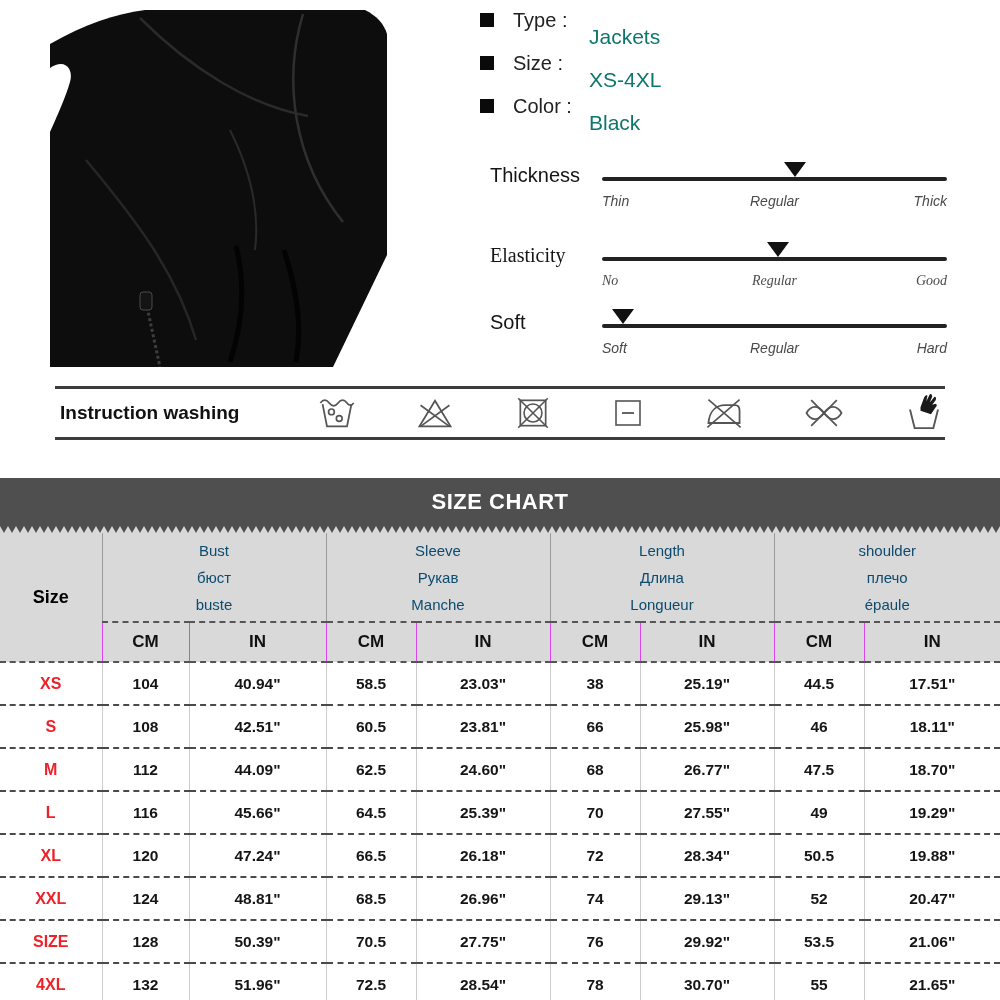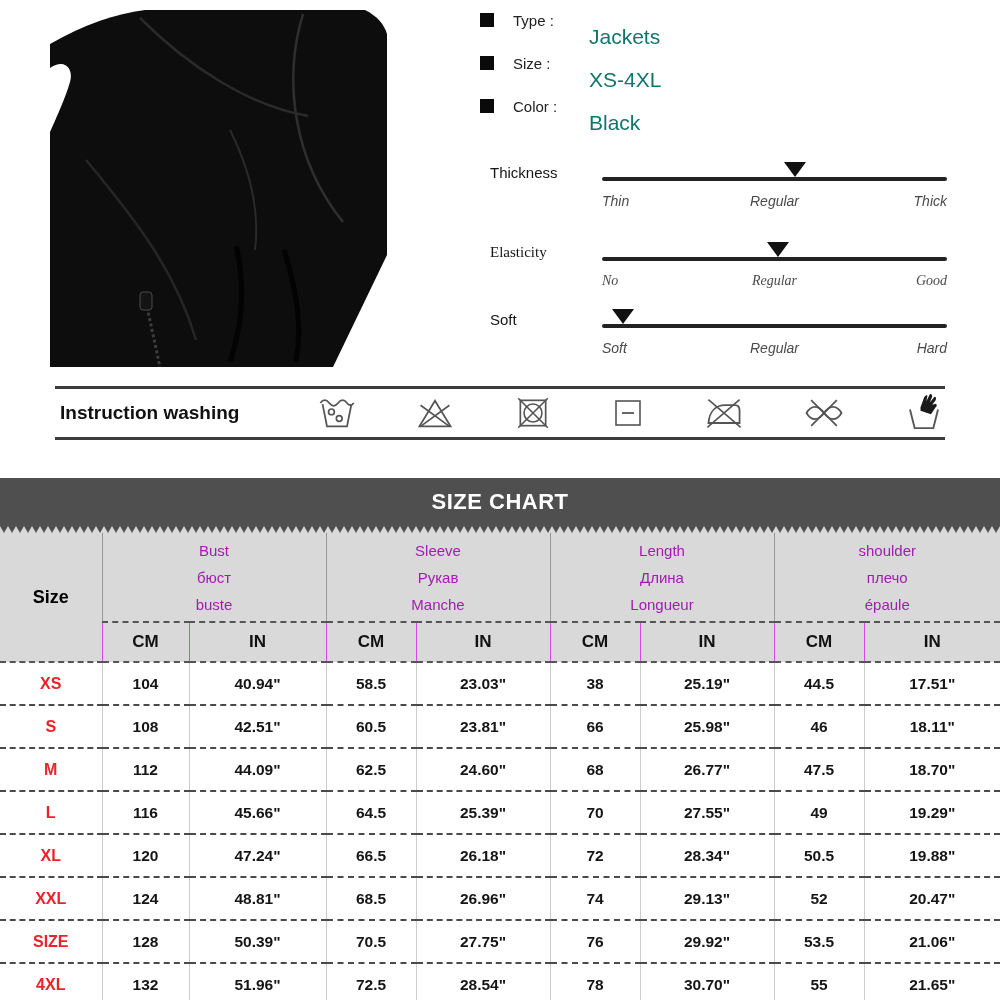--- a/index.html
+++ b/index.html
@@ -6,26 +6,26 @@
   .page{position:relative;width:1000px;height:1000px;background:#fff;overflow:hidden;
         font-family:"Liberation Sans",sans-serif;color:#111;}
 
   
   .photo{position:absolute;left:50px;top:10px;width:337px;height:357px;}
 
   
   .details{position:absolute;left:470px;top:4px;width:530px;}
   .detail-row{display:flex;align-items:center;height:32px;margin-bottom:11px;}
   .bullet{width:14px;height:14px;background:#0a0a0a;margin-left:10px;flex:none;}
-  .d-label{width:76px;margin-left:19px;font-size:15px;color:#222;}
+  .d-label{width:76px;margin-left:19px;font-size:20px;color:#222;}
   .d-value{font-size:21px;color:#0f766e;margin-top:33px;}
 
   
   .slider-row{position:absolute;left:470px;width:530px;height:75px;}
-  .attr-label{position:absolute;left:20px;top:14px;font-size:15px;color:#151515;}
+  .attr-label{position:absolute;left:20px;top:14px;font-size:20px;color:#151515;}
   .track{position:absolute;left:132px;top:27px;width:345px;height:4px;background:#222;border-radius:2px;}
   .marker{position:absolute;top:-15px;width:0;height:0;border-left:11px solid transparent;
           border-right:11px solid transparent;border-top:15px solid #111;transform:translateX(-50%);}
   .ticks{position:absolute;left:132px;top:43px;width:345px;height:20px;font-size:14px;
          font-style:italic;color:#4a4a4a;}
   .t-min{position:absolute;left:0;}
   .t-mid{position:absolute;left:50%;transform:translateX(-50%);}
   .t-max{position:absolute;right:0;}
 
   
@@ -39,21 +39,21 @@
 
   
   .size-chart{position:absolute;left:0;top:478px;width:1000px;}
   .chart-title-bar{height:48px;background:#4f4f50;display:flex;align-items:center;justify-content:center;}
   .chart-title{color:#fff;font-size:22px;font-weight:bold;letter-spacing:.5px;}
   .sawtooth{display:block;}
   table.sizes{width:1000px;border-collapse:collapse;table-layout:fixed;}
   table.sizes th,table.sizes td{padding:0;text-align:center;vertical-align:middle;}
   thead th{background:#d9d9d9;}
   .group-cell{height:88px;border-left:1px solid #9a9a9a;border-bottom:2px dashed #555;}
-  .group-cell div{font-size:15px;line-height:27px;color:#a21caf;font-weight:normal;}
+  .group-cell div{font-size:15px;line-height:27px;color:#0c4a6e;font-weight:normal;}
   .size-head{font-size:18px;font-weight:bold;color:#000;}
   .unit-cell{height:38px;font-size:17px;font-weight:bold;color:#111;
              border-left:1px solid #d946ef;border-bottom:2px dashed #555;}
   tbody td{height:41px;font-size:15.5px;font-weight:bold;color:#151515;
            border-left:1px solid #ccc;border-bottom:2px dashed #4a4a4a;background:#fff;}
   tbody td.sz{color:#ee2129;font-size:16px;border-left:none;}
   tbody tr:last-child td{border-bottom:3px solid #8a8a8a;}
   .no-left{border-left:none !important;}
 </style>
 </head>

